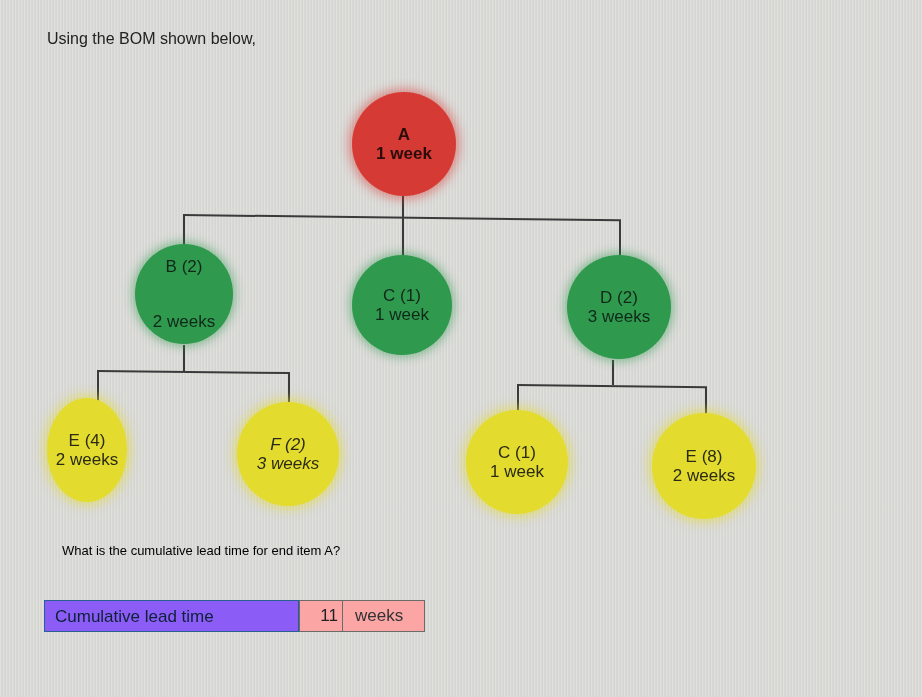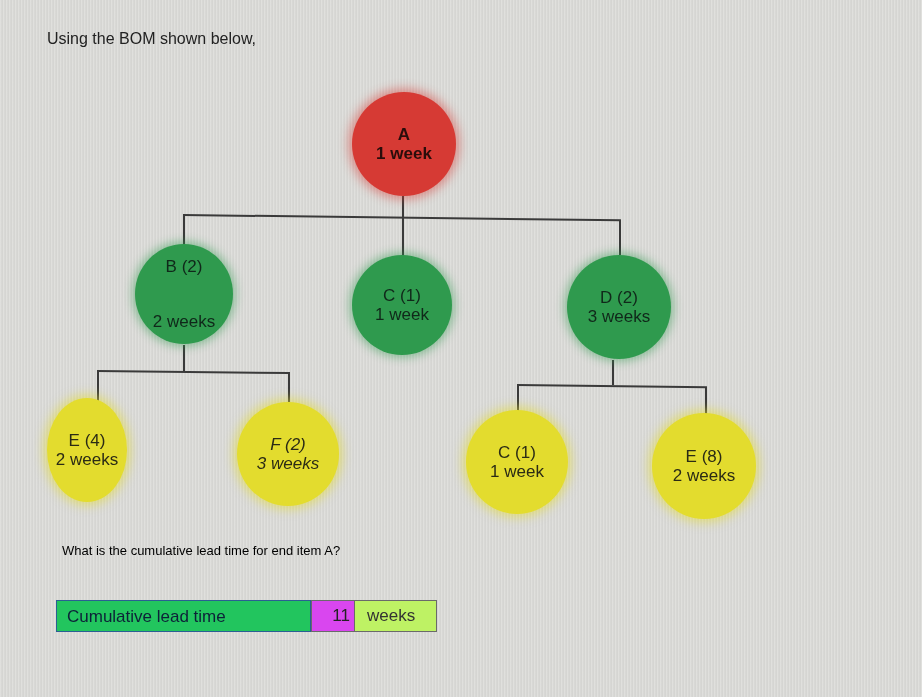--- a/index.html
+++ b/index.html
@@ -17,23 +17,23 @@
     font-family:"Liberation Sans", sans-serif; font-size:17px; line-height:19px; text-align:center;
   }
   .node.red { background:#d63a34; box-shadow:0 0 10px 4px rgba(214,58,52,0.45); }
   .node.green { background:#2f9a4e; box-shadow:0 0 8px 3px rgba(47,154,78,0.45); color:#10281a; }
   .node.yellow { background:#e3dc2e; box-shadow:0 0 10px 4px rgba(227,220,46,0.5); color:#2b2b15; }
   .node .nm { font-weight:normal; }
   .node.red .nm, .node.red .lt { font-weight:bold; color:#2a0d0b; }
   .line { position:absolute; background:#3a3a3a; }
   .question { position:absolute; left:45px; top:543px; font-size:13px; color:#000000;margin-left:17px; }
   .answer-row { position:absolute; left:44px; top:600px; height:32px; display:flex; }
-  .answer-label { width:255px; height:32px; background:#22c55e; border:1px solid #2a5f93; color:#0d2138; font-size:17px; line-height:32px; padding-left:10px; box-sizing:border-box;margin-left:12px; }
-  .answer-input { width:44px; height:32px; background:#d946ef; border:1px solid #6a6a6a; box-sizing:border-box; font-size:17px; line-height:30px; text-align:right; padding-right:4px; color:#222; font-family:"Liberation Sans", sans-serif; }
-  .answer-unit { width:82px; height:32px; background:#bef264; border:1px solid #6a6a6a; border-left:none; box-sizing:border-box; font-size:17px; line-height:30px; padding-left:12px; color:#333; }
+  .answer-label { width:255px; height:32px; background:#8b5cf6; border:1px solid #2a5f93; color:#0d2138; font-size:17px; line-height:32px; padding-left:10px; box-sizing:border-box; }
+  .answer-input { width:44px; height:32px; background:#fca5a5; border:1px solid #6a6a6a; box-sizing:border-box; font-size:17px; line-height:30px; text-align:right; padding-right:4px; color:#222; font-family:"Liberation Sans", sans-serif; }
+  .answer-unit { width:82px; height:32px; background:#fca5a5; border:1px solid #6a6a6a; border-left:none; box-sizing:border-box; font-size:17px; line-height:30px; padding-left:12px; color:#333; }
 </style>
 </head>
 <body>
 
 <div class="intro">Using the BOM shown below,</div>
 
 <div class="line" style="left:402px;top:196px;width:2px;height:20px;"></div>
 <div class="line" style="left:183px;top:214px;width:438px;height:2px;transform:rotate(0.7deg);transform-origin:left;"></div>
 <div class="line" style="left:183px;top:214px;width:2px;height:32px;"></div>
 <div class="line" style="left:402px;top:214px;width:2px;height:52px;"></div>

